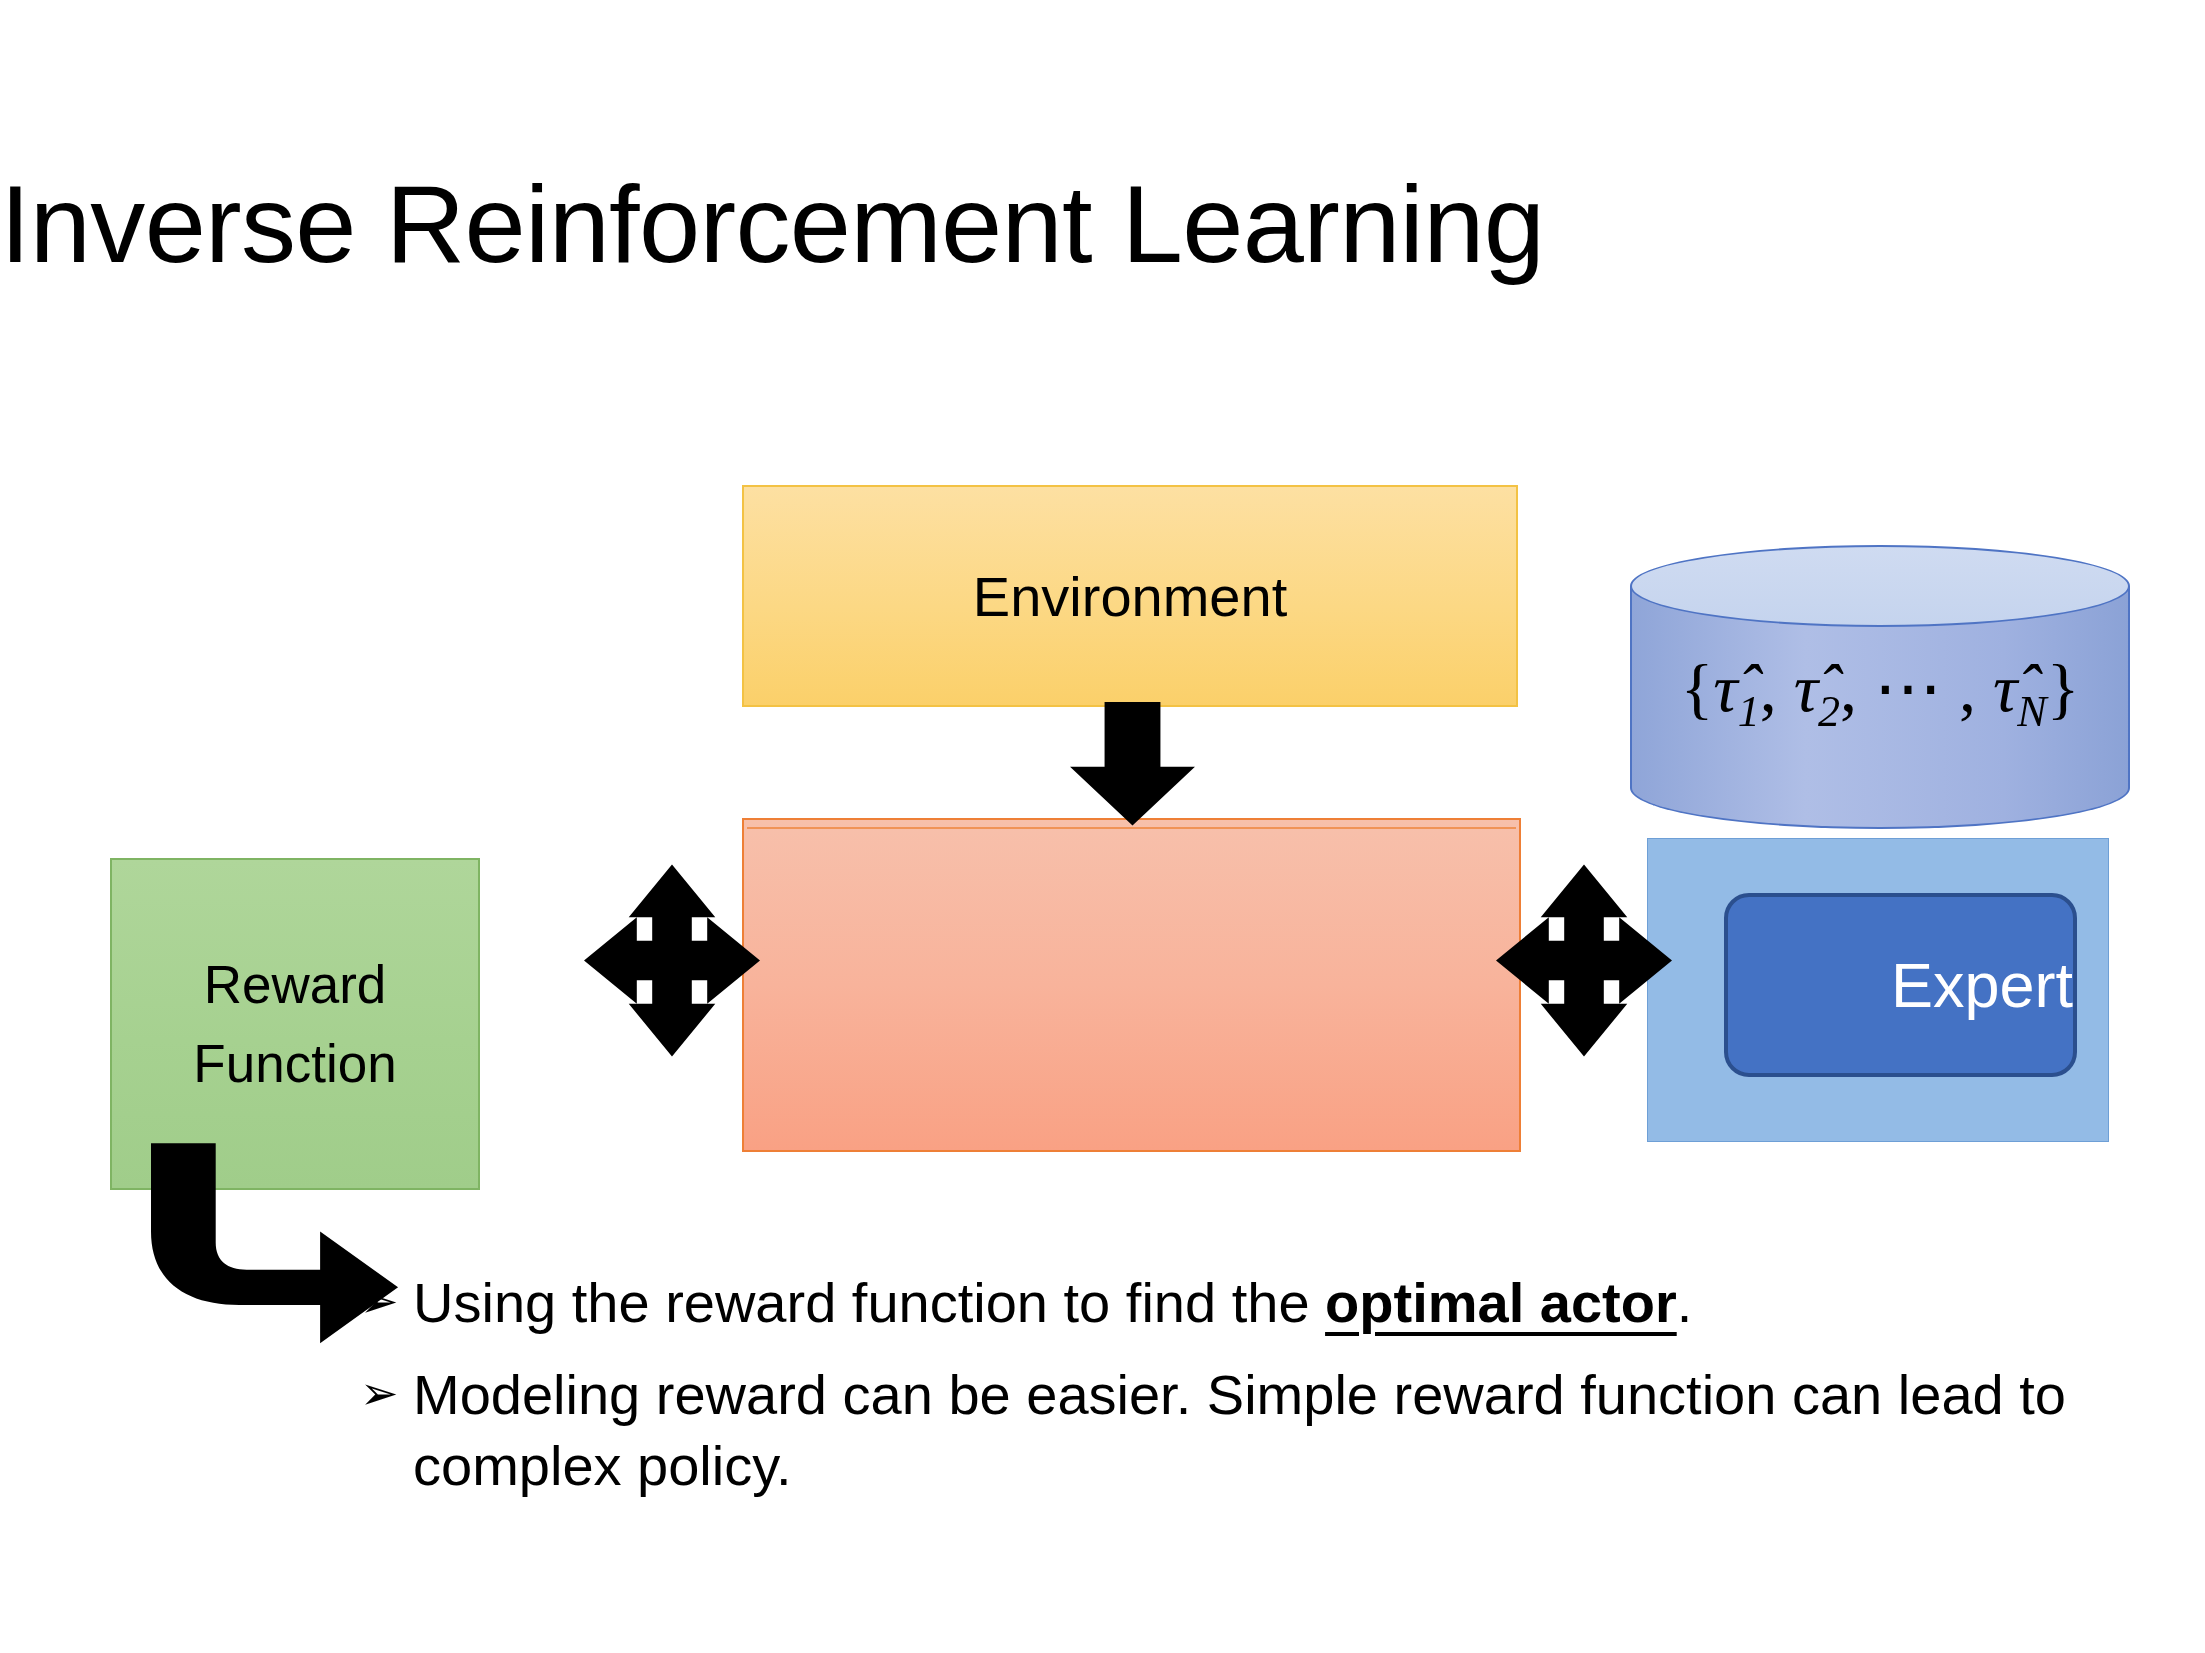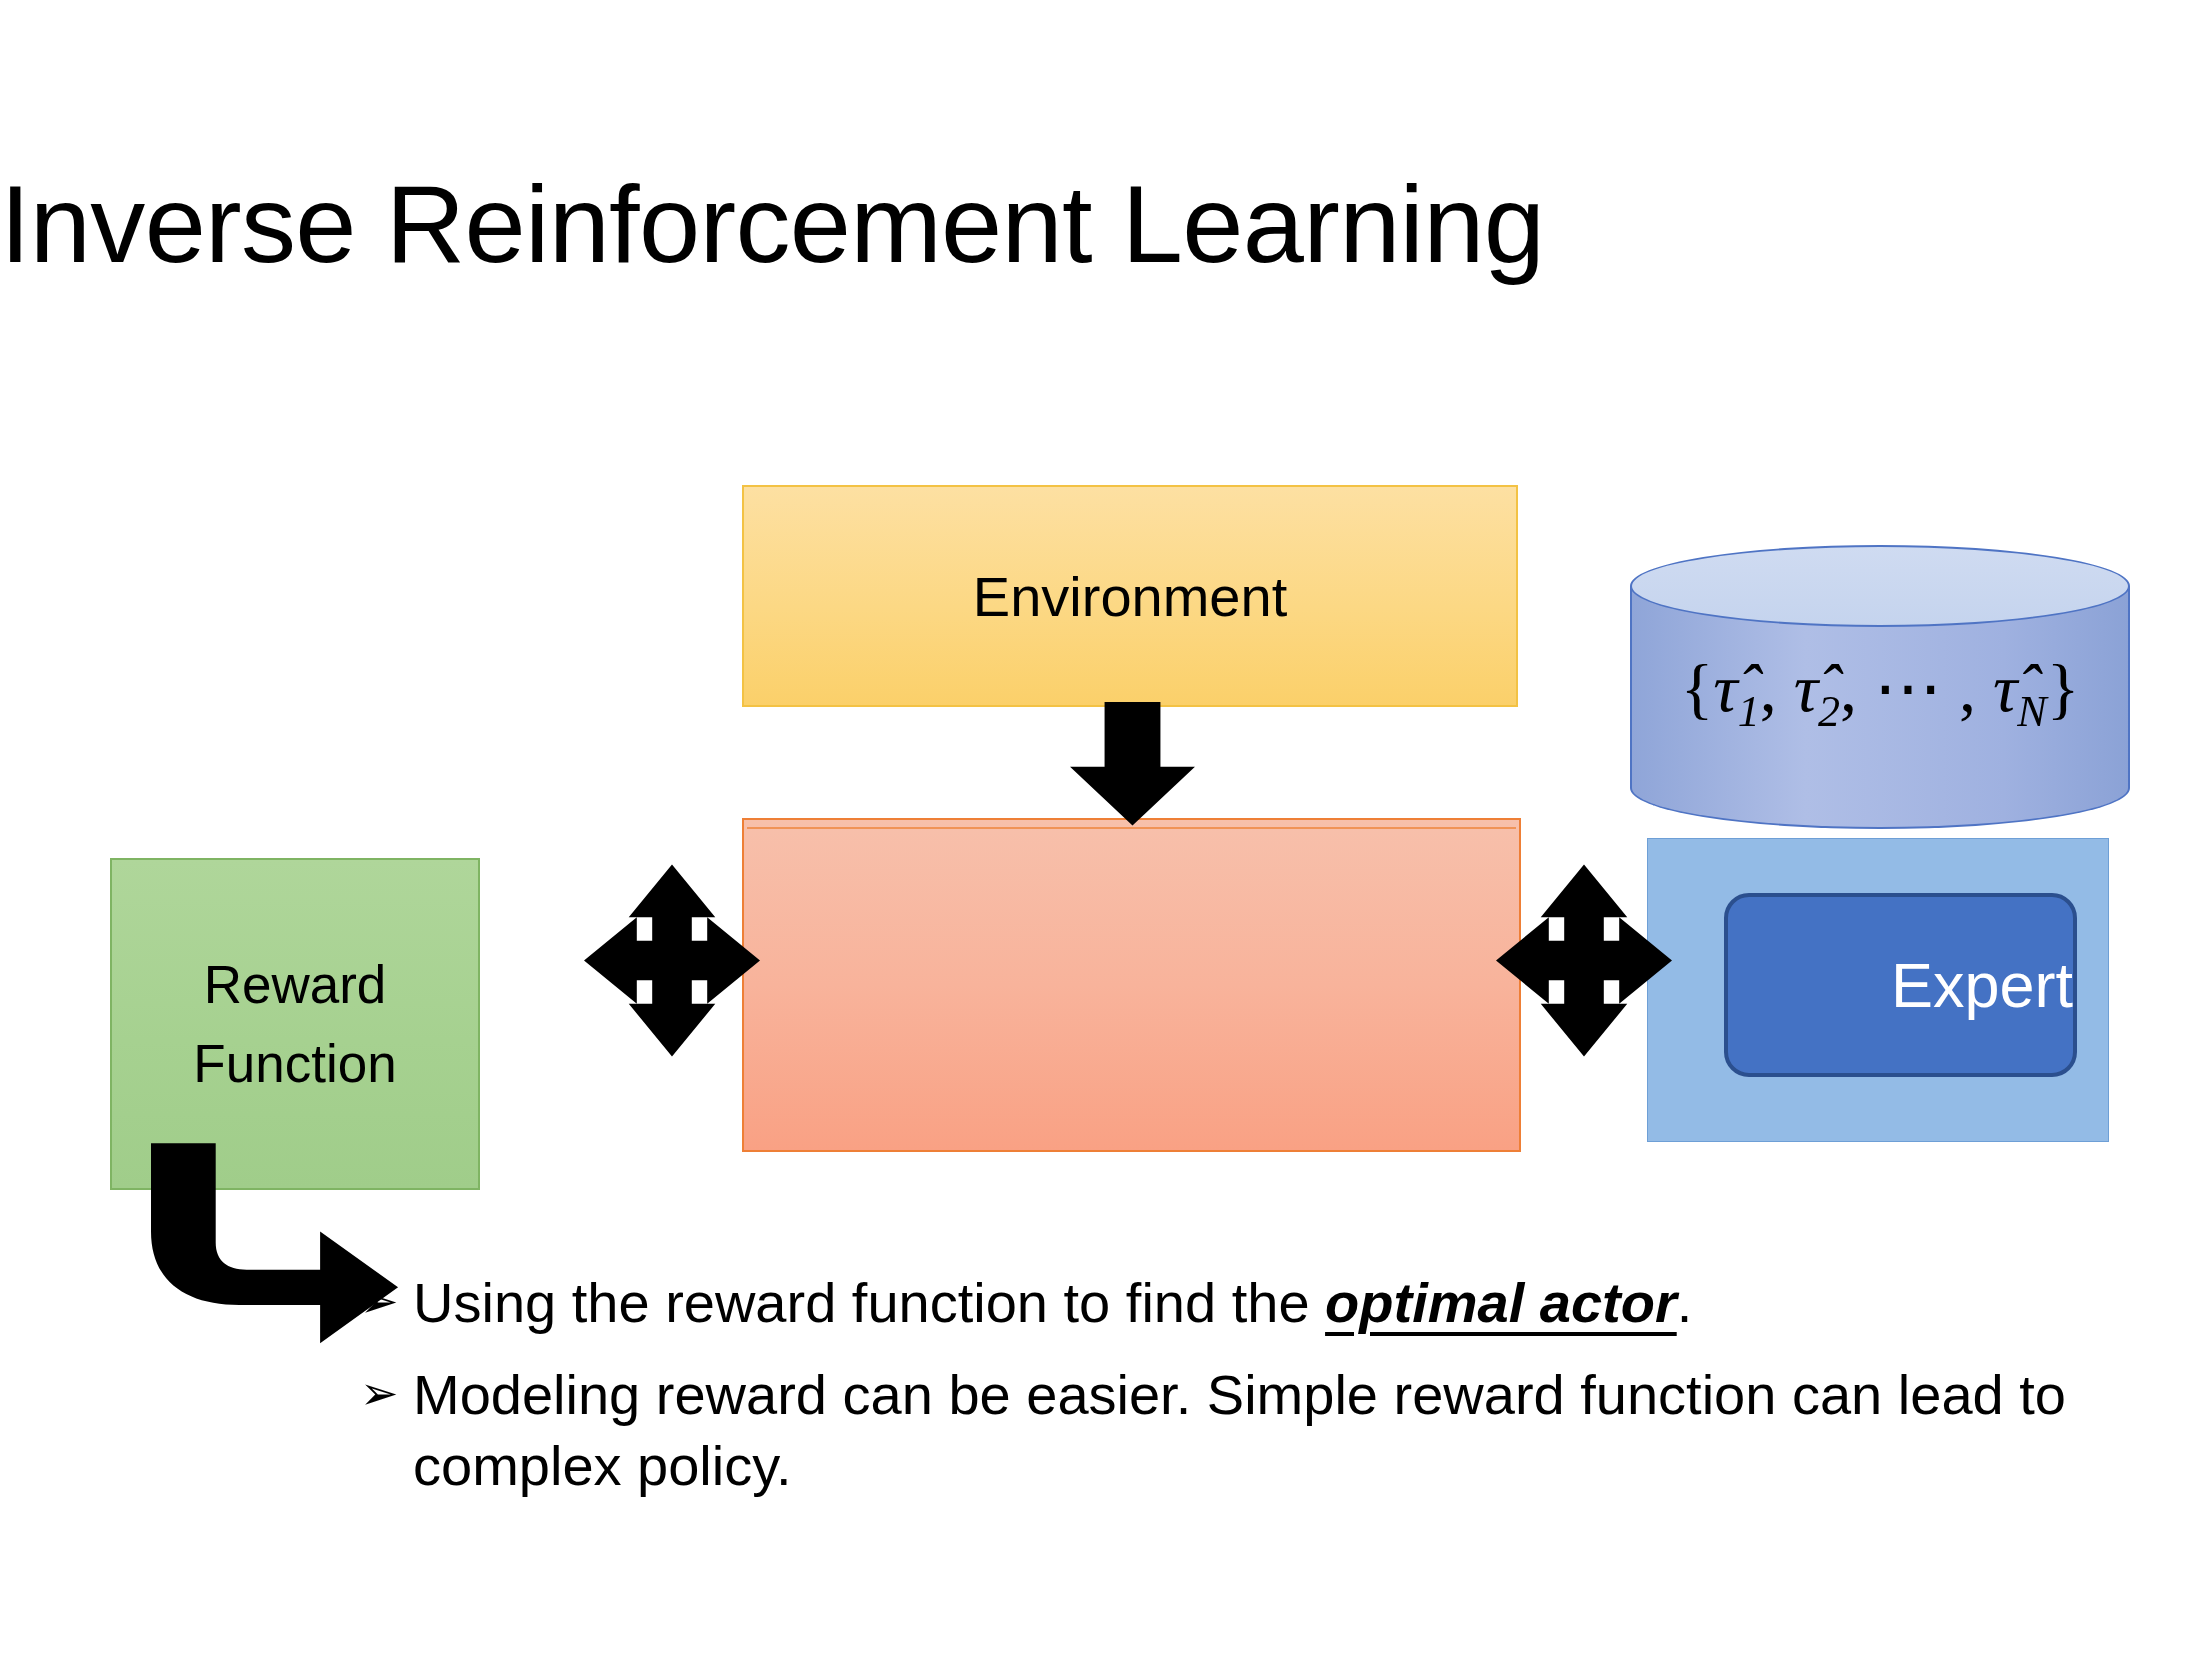--- a/index.html
+++ b/index.html
@@ -195,21 +195,20 @@
   .bullet-marker {
     flex: 0 0 auto;
     width: 53px;
     font-size: 46px;
     line-height: 1.5;
     color: #000;
   }
   .bullet-text { flex: 1 1 auto; }
   .emph {
     font-weight: bold;
-    font-style: italic;
     text-decoration: underline;
     text-underline-offset: 10.3px;
     text-decoration-thickness: 4.4px;
   }
 </style>
 </head>
 <body>
 
 <div id="slide-title">Inverse Reinforcement Learning</div>
 

